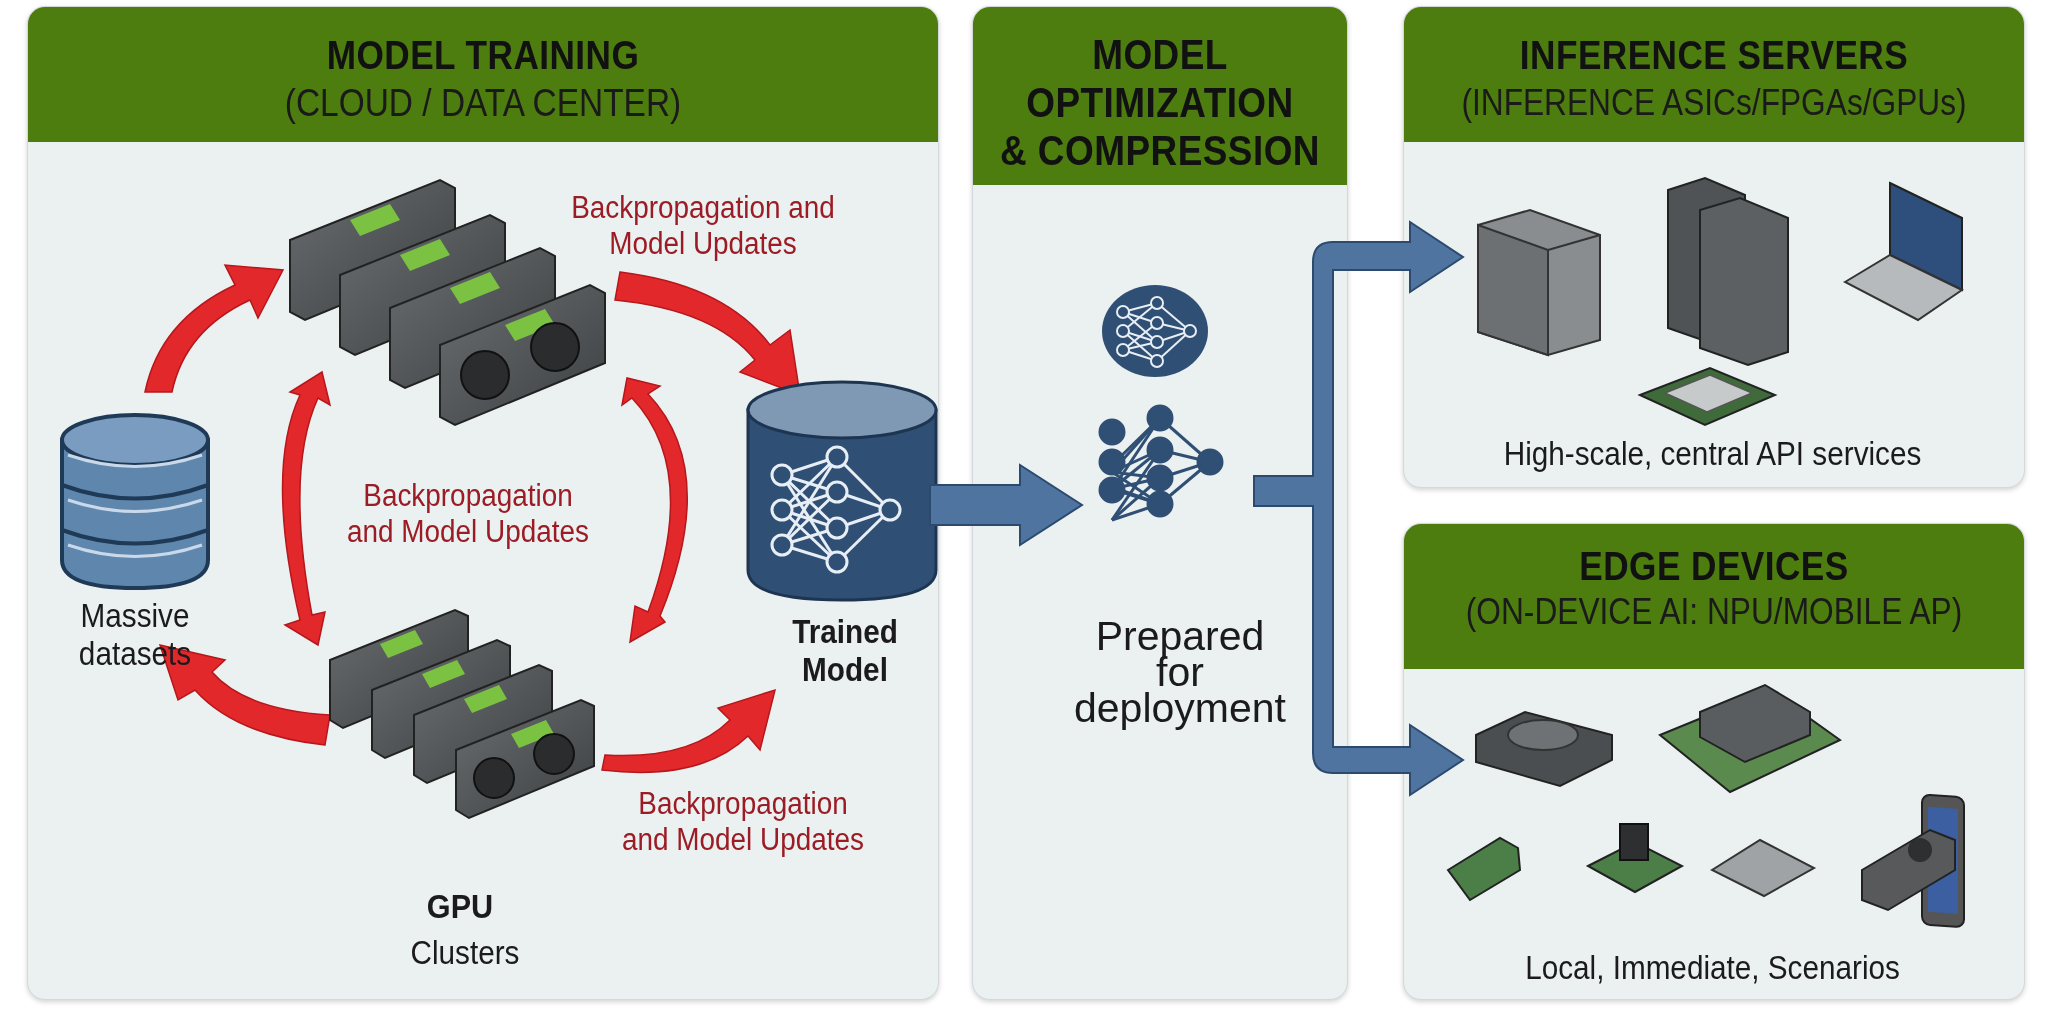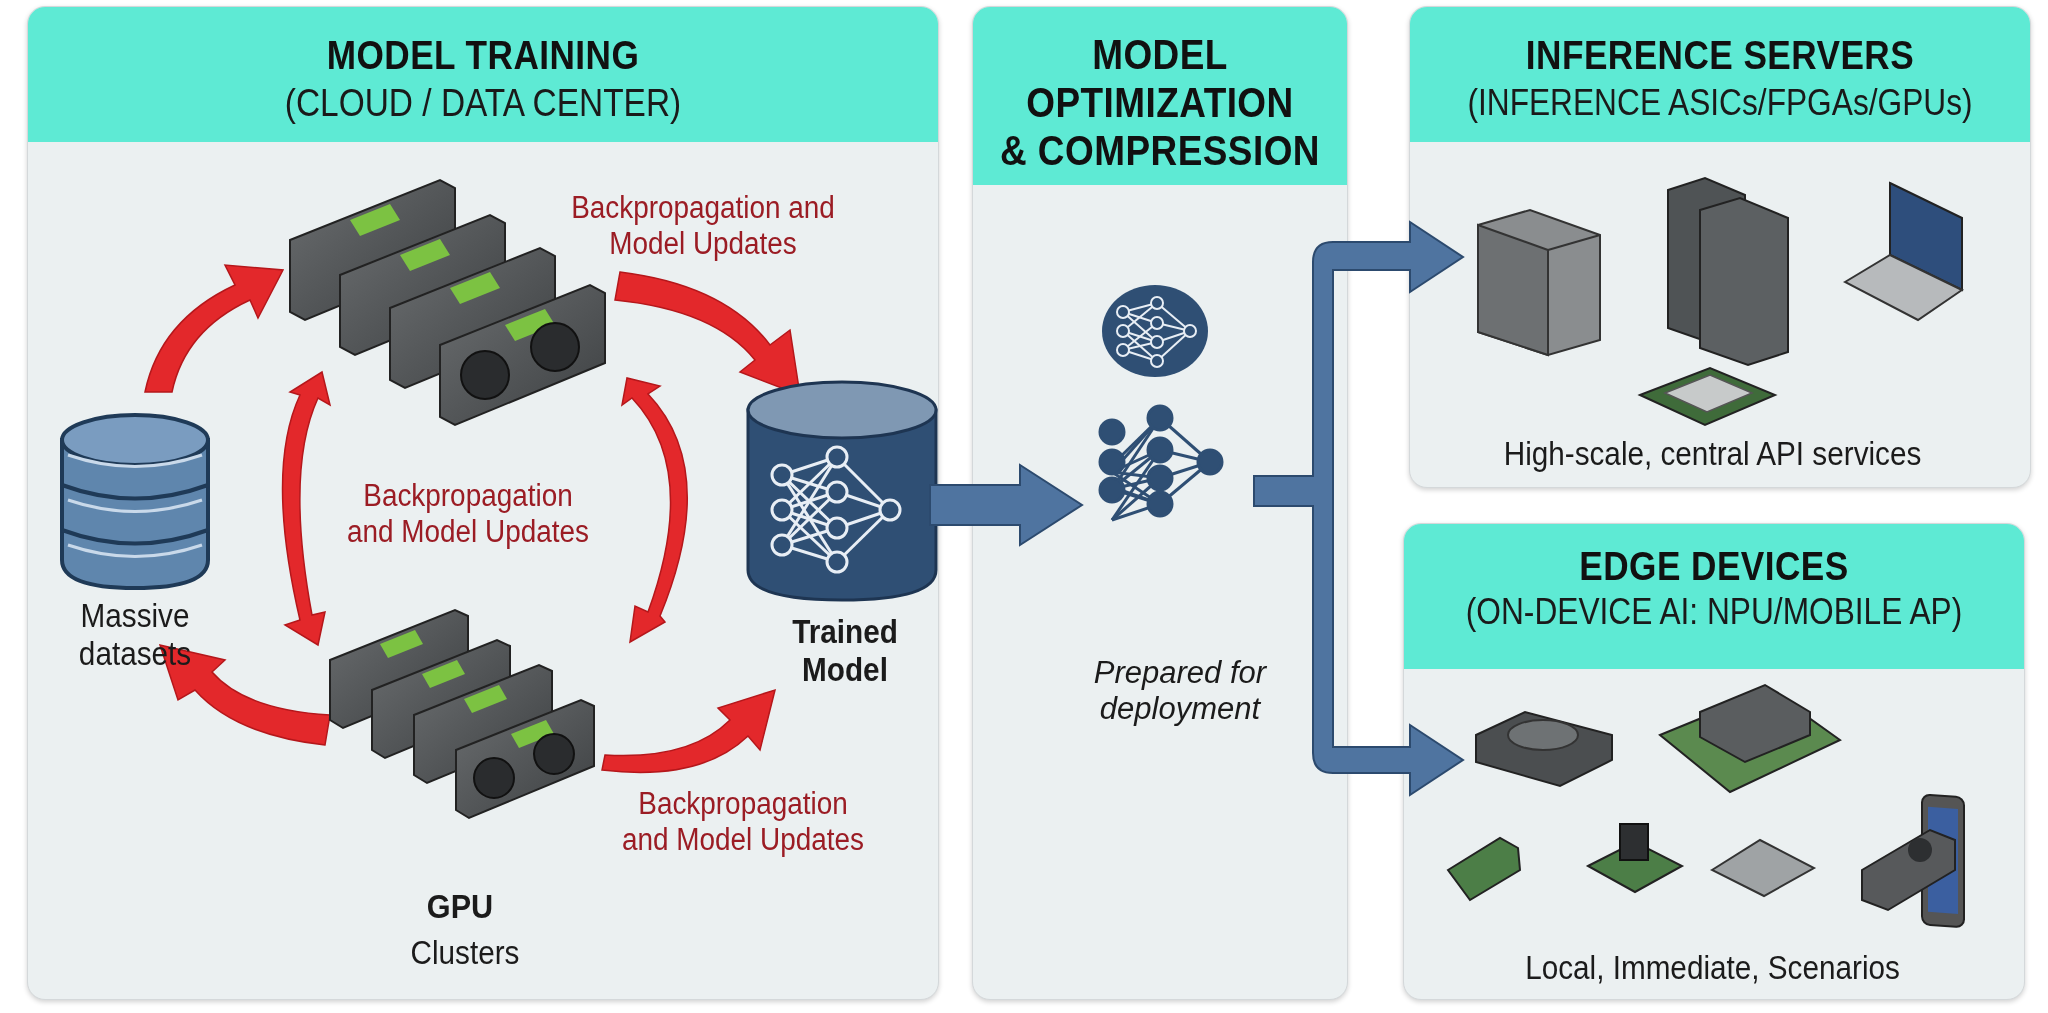--- a/index.html
+++ b/index.html
@@ -1,20 +1,20 @@
 <!DOCTYPE html>
 <html><head>
 <meta charset="utf-8">
 <style>
   html, body { margin:0; padding:0; }
   body { width:2048px; height:1013px; background:#ffffff; position:relative; overflow:hidden;
          font-family:"Liberation Sans", sans-serif; color:#1a1a1a; }
   .panel { position:absolute; border-radius:18px; background:#ebf0f1; overflow:hidden;
            box-shadow:0 2px 5px rgba(0,0,0,0.18); border:1px solid #d4d8da; }
-  .panel-head { position:absolute; left:0; top:0; right:0; background:#5eead4; text-align:center; }
+  .panel-head { position:absolute; left:0; top:0; right:0; background:#4d7c0f; text-align:center; }
   .title { font-weight:bold; color:#111; letter-spacing:0.5px; transform:scaleX(0.88); display:block; }
   .subtitle { color:#1a1a1a; transform:scaleX(0.88); display:block; }
   .lbl { position:absolute; text-align:center; transform:scaleX(0.9); }
   .red-lbl { color:#9b1c24; font-size:31px; line-height:36px; }
   .dark-lbl { color:#1b1b1b; font-size:33px; line-height:38px; }
   .bold { font-weight:bold; }
   svg.overlay { position:absolute; left:0; top:0; pointer-events:none; }
 </style>
 </head>
 <body>
@@ -27,21 +27,21 @@
 </div>
 
 <div class="panel" style="left:972px; top:6px; width:374px; height:992px;">
   <div class="panel-head" style="height:178px;">
     <span class="title" style="font-size:42px; margin-top:24px; line-height:48px;">MODEL</span>
     <span class="title" style="font-size:42px; line-height:48px;">OPTIMIZATION</span>
     <span class="title" style="font-size:42px; line-height:48px;">&amp; COMPRESSION</span>
   </div>
 </div>
 
-<div class="panel" style="left:1403px; top:6px; width:620px; height:480px;margin-left:6px;">
+<div class="panel" style="left:1403px; top:6px; width:620px; height:480px;">
   <div class="panel-head" style="height:135px;">
     <span class="title" style="font-size:40px; margin-top:26px;">INFERENCE SERVERS</span>
     <span class="subtitle" style="font-size:36px; margin-top:4px;">(INFERENCE ASICs/FPGAs/GPUs)</span>
   </div>
 </div>
 
 <div class="panel" style="left:1403px; top:523px; width:620px; height:475px;">
   <div class="panel-head" style="height:145px;">
     <span class="title" style="font-size:40px; margin-top:20px;">EDGE DEVICES</span>
     <span class="subtitle" style="font-size:36px; margin-top:2px;">(ON-DEVICE AI: NPU/MOBILE AP)</span>
@@ -277,19 +277,19 @@
   <div>Massive</div>
   <div>datasets</div>
 </div>
 <div class="lbl dark-lbl bold" style="left:765px; top:613px; width:160px;">
   <div>Trained</div>
   <div>Model</div>
 </div>
 <div class="lbl dark-lbl bold" style="left:400px; top:887px; width:120px; font-size:34px;">GPU</div>
 <div class="lbl dark-lbl" style="left:390px; top:934px; width:150px;">Clusters</div>
 
-<div class="lbl dark-lbl" style="left:1070px; top:655px; width:220px; font-size:31px; line-height:36px; transform:none;font-style:italic;">
+<div class="lbl dark-lbl" style="left:1070px; top:618px; width:220px; font-size:41px; line-height:36px; transform:none;">
   <div>Prepared for</div>
   <div>deployment</div>
 </div>
 
 <div class="lbl dark-lbl" style="left:1410px; top:435px; width:605px;">High-scale, central API services</div>
 <div class="lbl dark-lbl" style="left:1410px; top:949px; width:605px;">Local, Immediate, Scenarios</div>
 
 </body></html>

